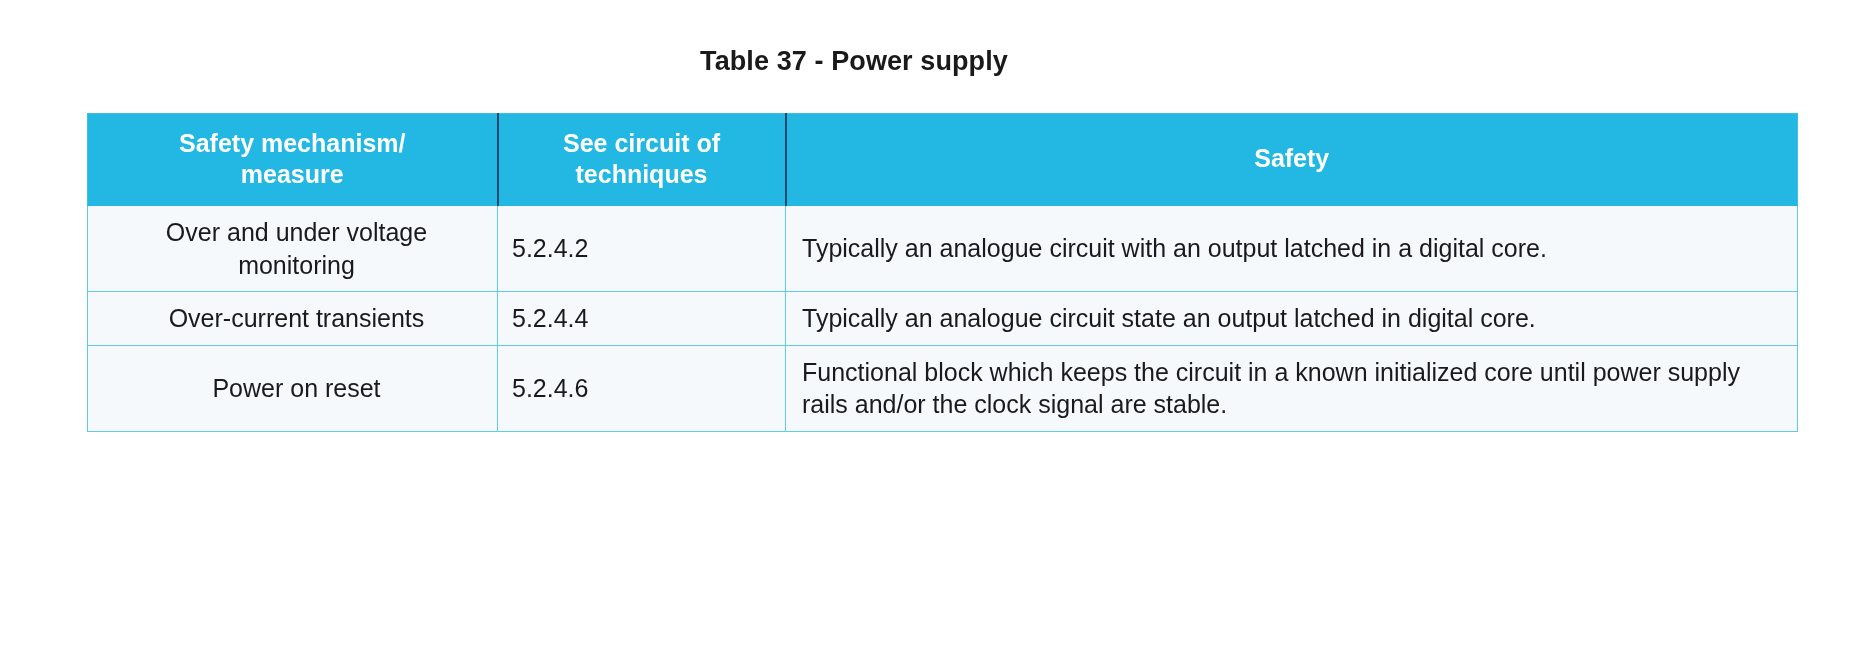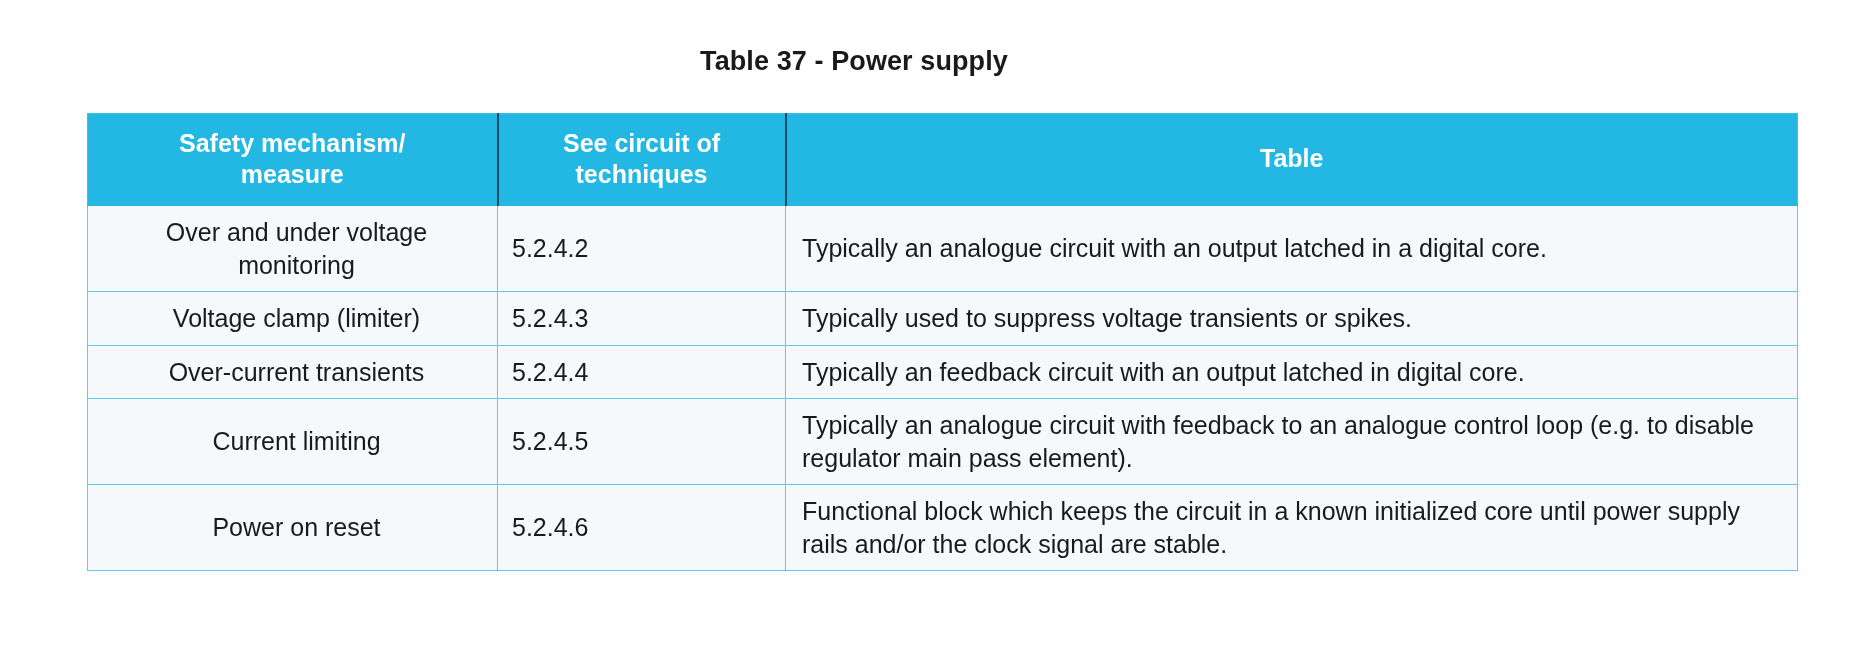--- a/index.html
+++ b/index.html
@@ -115,43 +115,33 @@
       <thead>
         <tr>
           <th>
             <span class="nowrap-line">Safety mechanism/</span>
             <span class="nowrap-line">measure</span>
           </th>
           <th>
             <span class="nowrap-line">See circuit of</span>
             <span class="nowrap-line">techniques</span>
           </th>
-          <th>Table</th>
+          <th>Safety</th>
         </tr>
       </thead>
       <tbody>
         <tr class="row-tint">
           <td class="cell-mechanism">Over and under voltage monitoring</td>
           <td class="cell-clause">5.2.4.2</td>
           <td class="cell-notes">Typically an analogue circuit with an output latched in a digital core.</td>
         </tr>
         <tr class="row-tint">
-          <td class="cell-mechanism">Voltage clamp (limiter)</td>
-          <td class="cell-clause">5.2.4.3</td>
-          <td class="cell-notes">Typically used to suppress voltage transients or spikes.</td>
-        </tr>
-        <tr class="row-tint">
           <td class="cell-mechanism">Over-current transients</td>
           <td class="cell-clause">5.2.4.4</td>
-          <td class="cell-notes">Typically an feedback circuit with an output latched in digital core.</td>
-        </tr>
-        <tr class="row-tint">
-          <td class="cell-mechanism">Current limiting</td>
-          <td class="cell-clause">5.2.4.5</td>
-          <td class="cell-notes">Typically an analogue circuit with feedback to an analogue control loop (e.g. to disable regulator main pass element).</td>
+          <td class="cell-notes">Typically an analogue circuit state an output latched in digital core.</td>
         </tr>
         <tr class="row-tint">
           <td class="cell-mechanism">Power on reset</td>
           <td class="cell-clause">5.2.4.6</td>
           <td class="cell-notes">Functional block which keeps the circuit in a known initialized core until power supply rails and/or the clock signal are stable.</td>
         </tr>
       </tbody>
     </table>
   </div>
 

